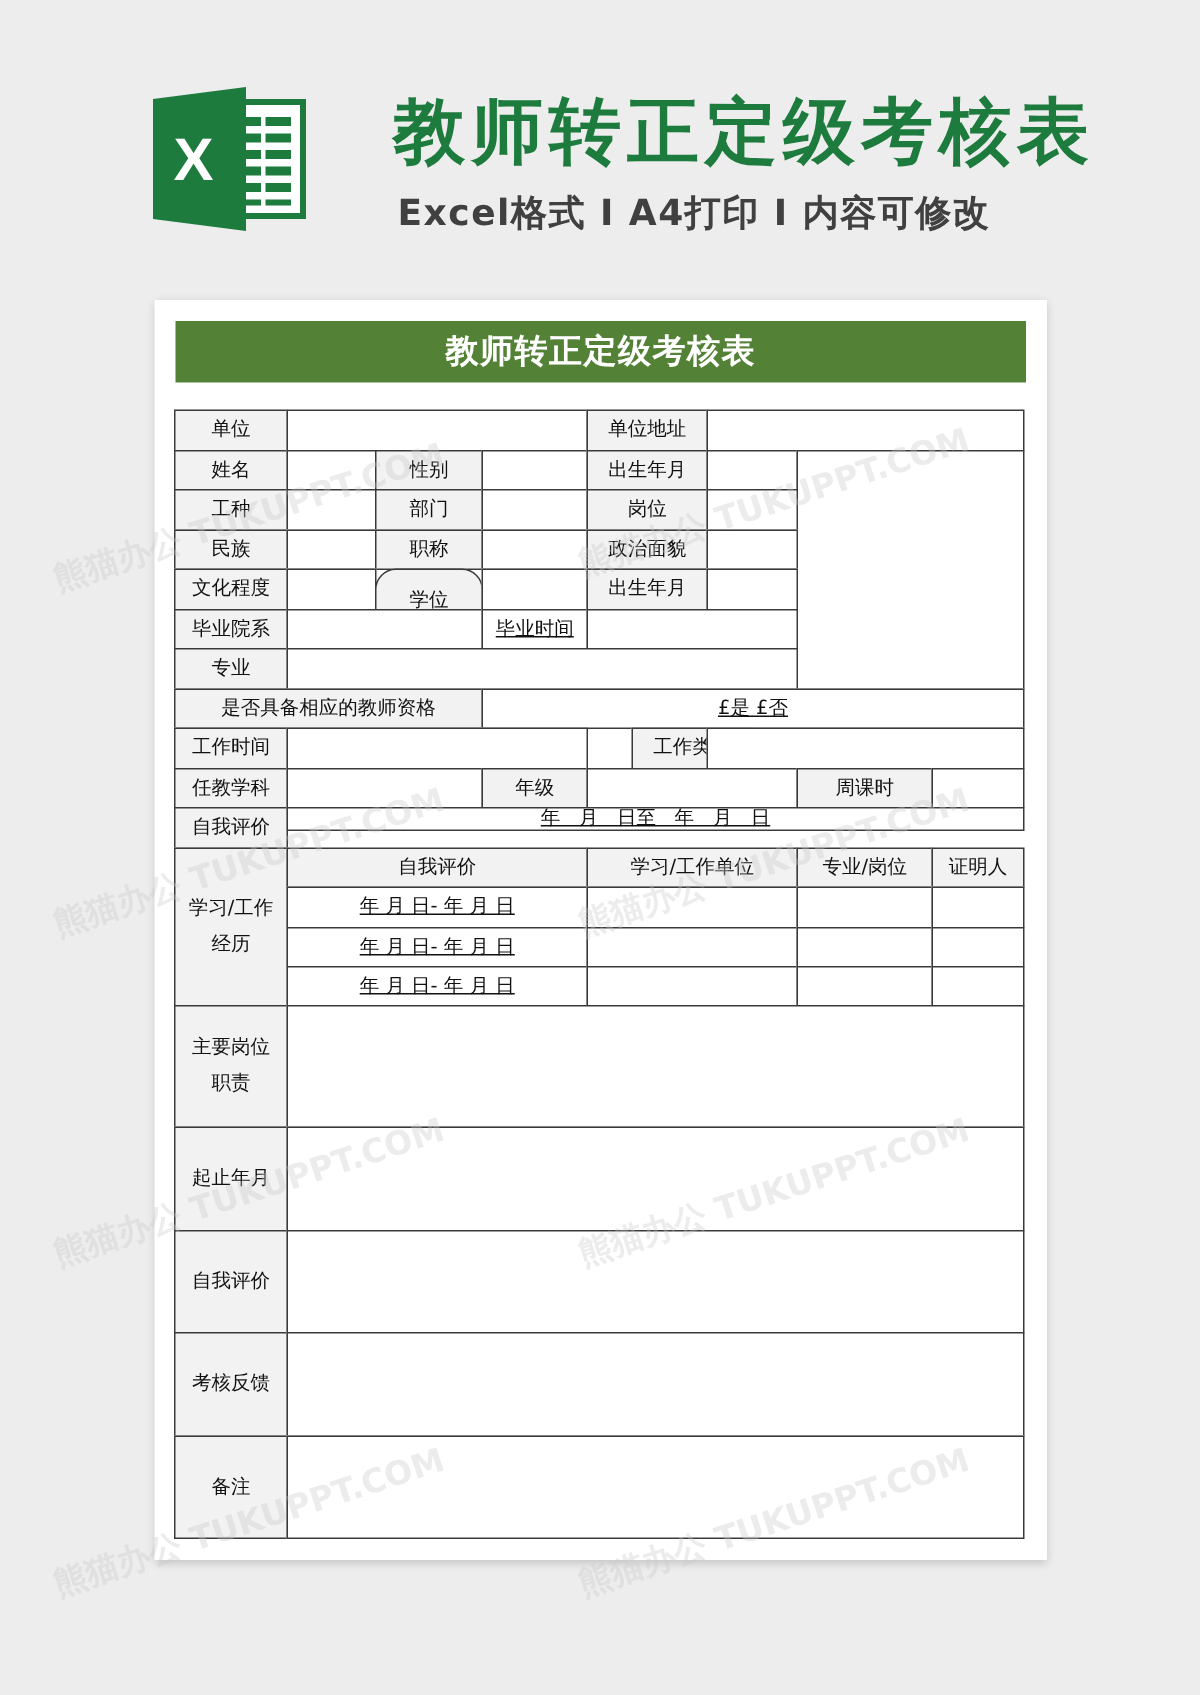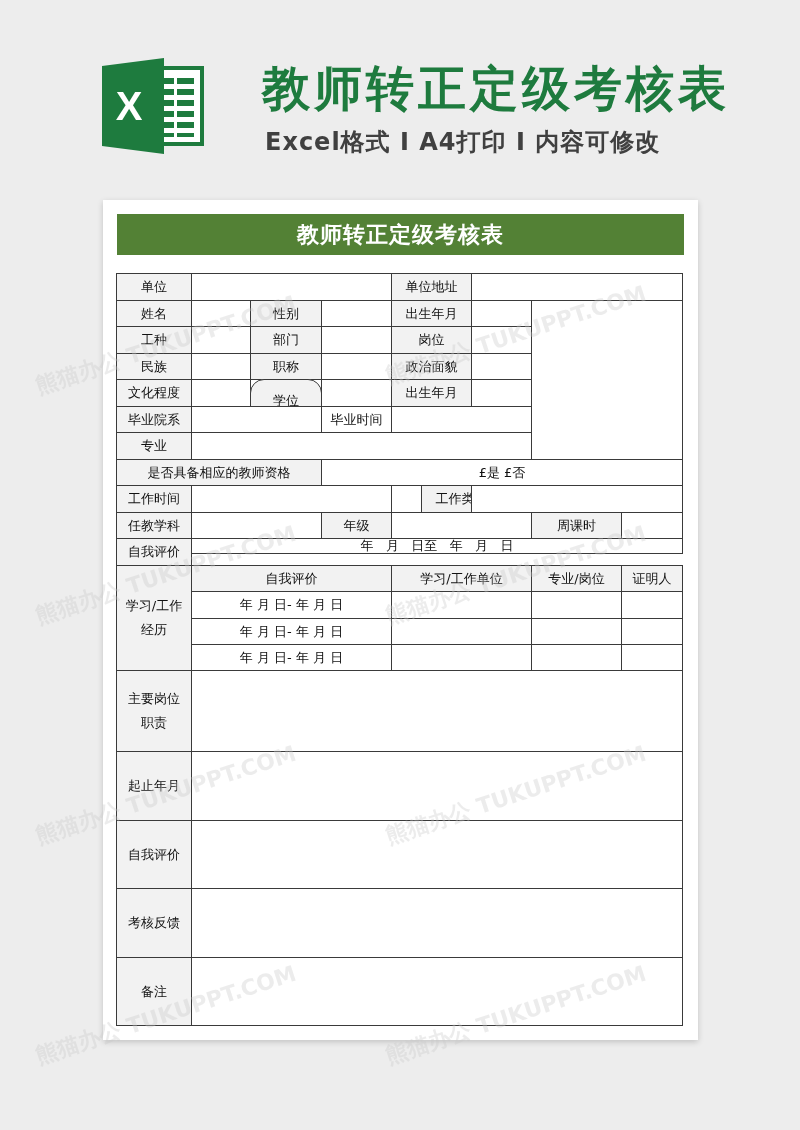--- a/index.html
+++ b/index.html
@@ -4,21 +4,21 @@
 <style>
   html,body{margin:0;padding:0;}
   body{width:800px;height:1130px;background:#ededed;position:relative;overflow:hidden;font-family:"DejaVu Sans","Liberation Sans",sans-serif;}
   .banner-icon{position:absolute;left:102px;top:58px;width:104px;height:96px;}
   .banner-title{position:absolute;left:262px;top:56px;font-size:48px;font-weight:bold;color:#1e7b3e;letter-spacing:4px;white-space:nowrap;line-height:64px;}
   .banner-sub{position:absolute;left:265px;top:126px;font-size:24px;font-weight:bold;color:#404040;white-space:nowrap;line-height:32px;letter-spacing:1px;}
   .paper{position:absolute;left:103px;top:200px;width:595px;height:840px;background:#fff;box-shadow:0 2px 6px rgba(0,0,0,0.18);}
   .sheet-title{position:absolute;left:117px;top:214px;width:567px;height:41px;background:#538135;color:#fff;font-size:22px;font-weight:bold;text-align:center;line-height:41px;letter-spacing:1px;}
   .cell{position:absolute;box-sizing:border-box;border:1px solid #3a3a3a;font-size:13px;color:#111;display:flex;align-items:center;justify-content:center;text-align:center;line-height:24px;margin-left:-1px;margin-top:-1px;}
   .lbl{background:#f2f2f2;}
-  .val{background:#fff;}
+  .val{background:#fff;text-decoration:underline;}
   .wrap{white-space:pre-line;}
   .wm{position:absolute;color:rgba(200,200,200,0.35);font-size:22px;font-weight:bold;transform:rotate(-18deg);white-space:nowrap;pointer-events:none;}
 </style>
 </head>
 <body>
 
 <svg class="banner-icon" viewBox="0 0 104 96">
   <rect x="48" y="10" width="52" height="76" fill="#fff" stroke="#1e7b3e" stroke-width="4"></rect>
   <g fill="#1e7b3e">
     <rect x="60" y="20" width="32" height="6"></rect>

